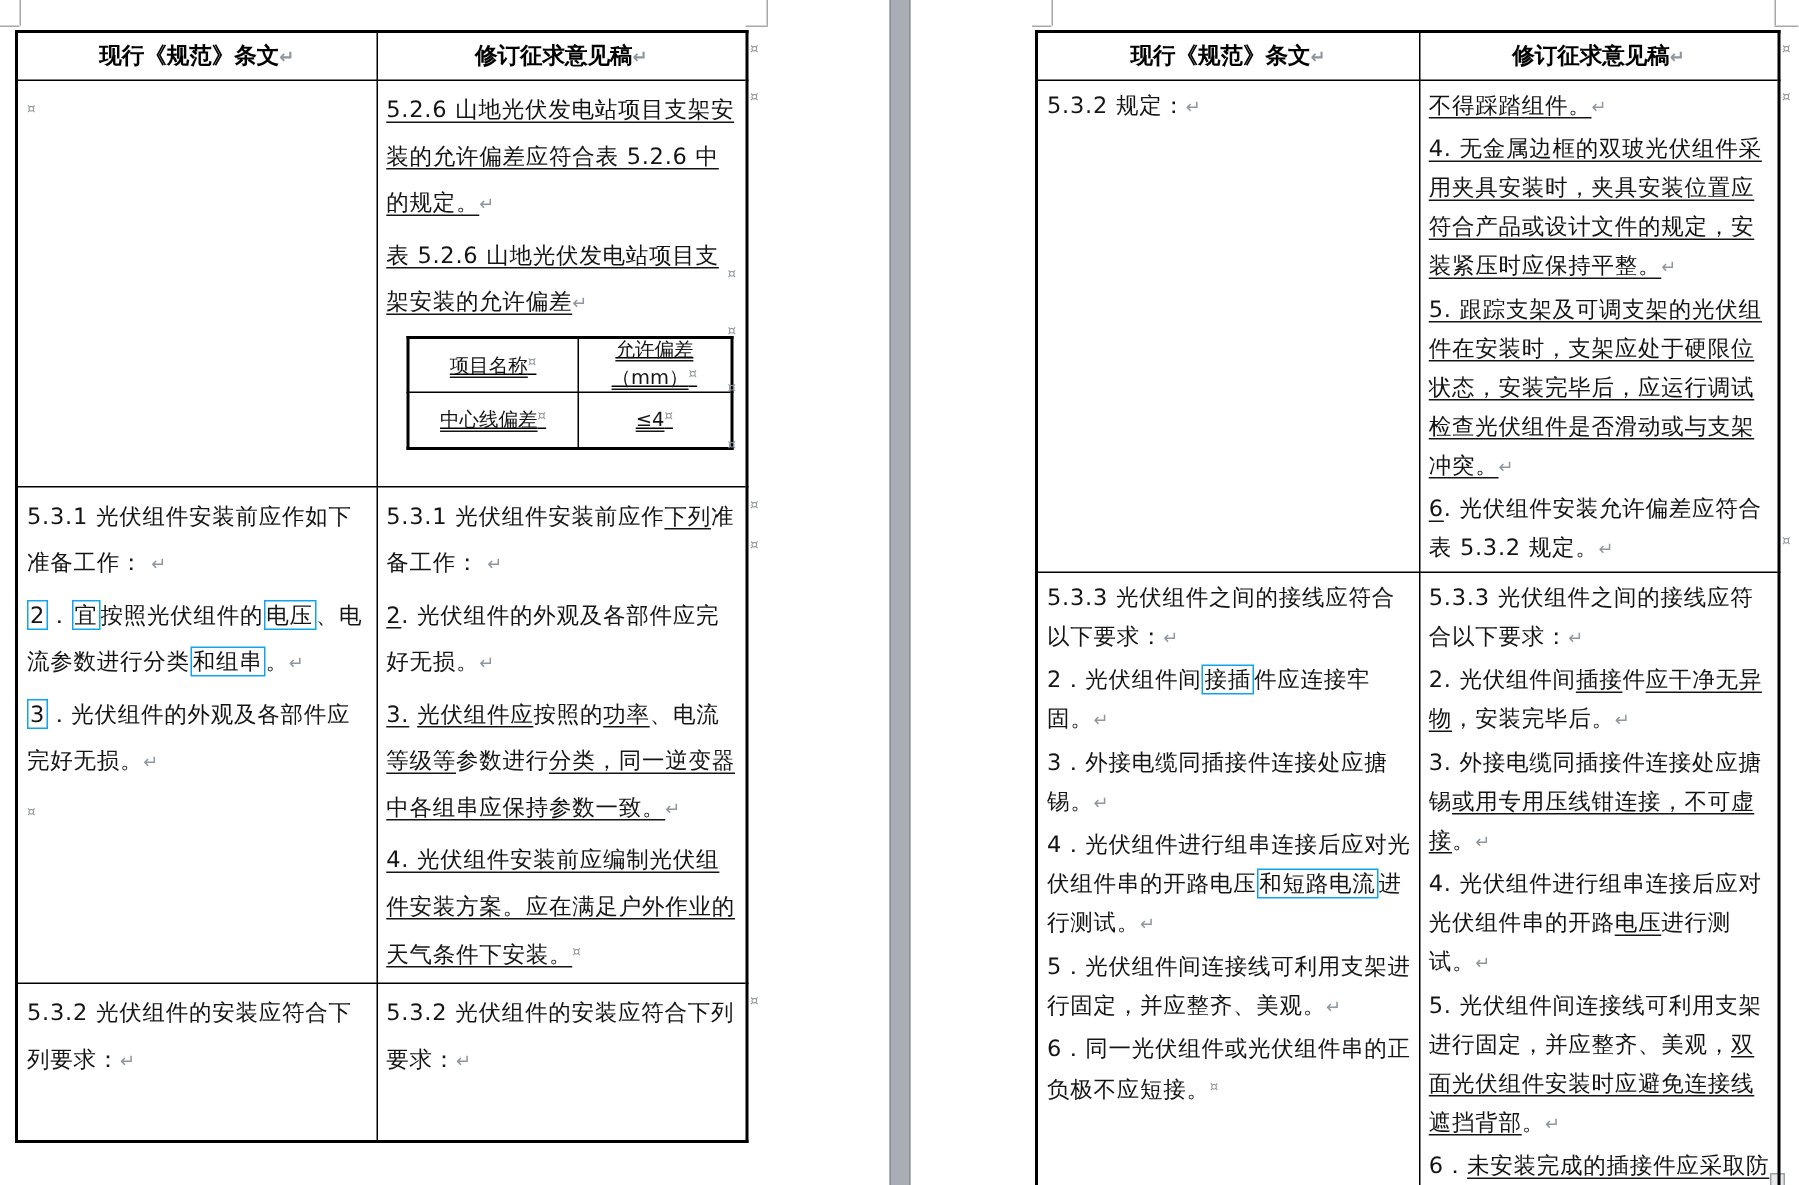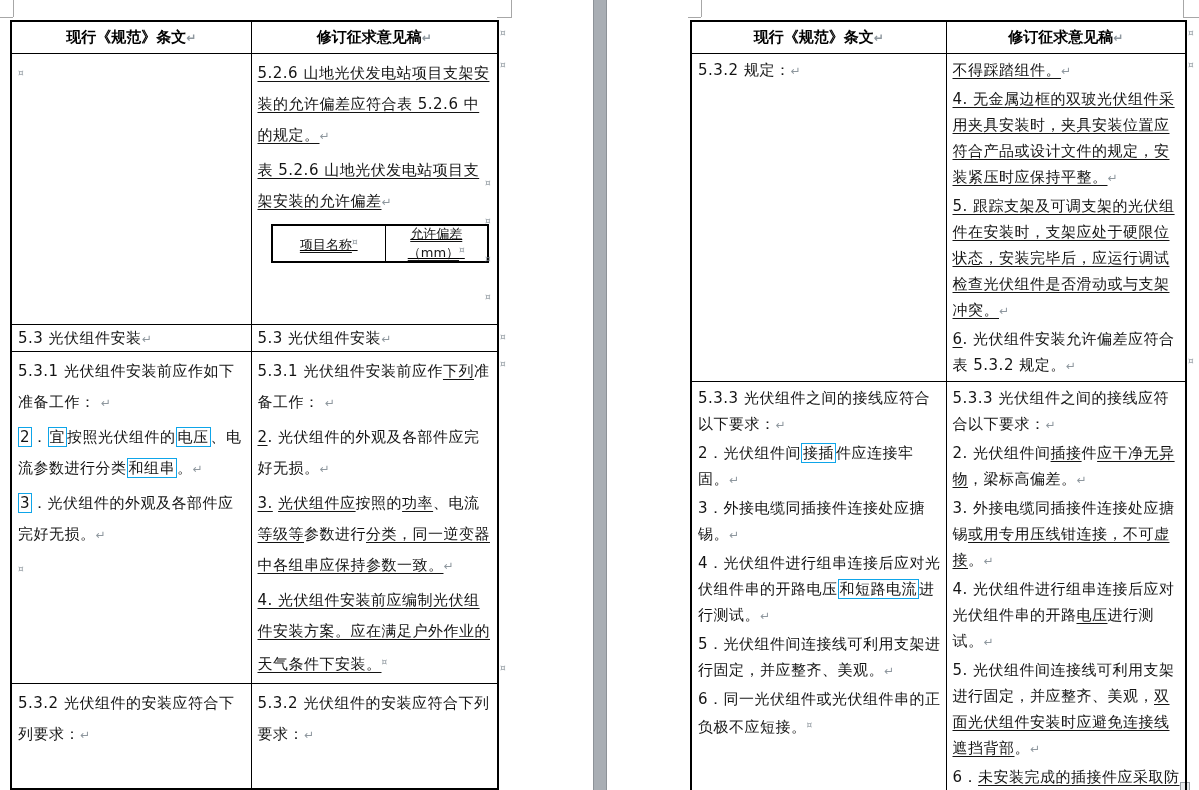--- a/index.html
+++ b/index.html
@@ -80,35 +80,35 @@
                     <div>
                       <div class="para"><span class="u">项目名称</span><span class="mk cm">¤</span></div>
                     </div>
                   </td>
             <td>
                     <div>
                       <div class="para"><span class="u">允许偏差（mm）</span><span class="mk cm">¤</span></div>
                     </div>
                   </td>
           </tr>
+          <tr>
+            <td>
+                    <div>
+                      <div class="para"><span class="u">中心线偏差</span><span class="mk cm">¤</span></div>
+                    </div>
+                  </td>
+            <td>
+                    <div>
+                      <div class="para"><span class="u">≤4</span><span class="mk cm">¤</span></div>
+                    </div>
+                  </td>
+          </tr>
         </tbody>
             </table>
       </td>
-    </tr>
-    <tr style="height:27px;">
-      <td class="tight">
-            <div>
-              <div class="para"><span>5.3 光伏组件安装</span><span class="mk pil">↵</span></div>
-            </div>
-          </td>
-      <td class="tight">
-            <div>
-              <div class="para"><span>5.3 光伏组件安装</span><span class="mk pil">↵</span></div>
-            </div>
-          </td>
     </tr>
     <tr style="height:308px;">
       <td>
             <div>
               <div class="para"><span>5.3.1 光伏组件安装前应作如下准备工作： </span><span class="mk pil">↵</span></div>
               <div class="para"><span class="bx">2</span><span>．</span><span class="bx">宜</span><span>按照光伏组件的</span><span class="bx">电压</span><span>、电流参数进行分类</span><span class="bx">和组串</span><span>。</span><span class="mk pil">↵</span></div>
               <div class="para"><span class="bx">3</span><span>．光伏组件的外观及各部件应完好无损。</span><span class="mk pil">↵</span></div>
               <div class="para"><span class="mk cm">¤</span></div>
             </div>
           </td>
@@ -168,21 +168,21 @@
               <div class="para"><span>2．光伏组件间</span><span class="bx">接插</span><span>件应连接牢固。</span><span class="mk pil">↵</span></div>
               <div class="para"><span>3．外接电缆同插接件连接处应搪锡。</span><span class="mk pil">↵</span></div>
               <div class="para"><span>4．光伏组件进行组串连接后应对光伏组件串的开路电压</span><span class="bx">和短路电流</span><span>进行测试。</span><span class="mk pil">↵</span></div>
               <div class="para"><span>5．光伏组件间连接线可利用支架进行固定，并应整齐、美观。</span><span class="mk pil">↵</span></div>
               <div class="para"><span>6．同一光伏组件或光伏组件串的正负极不应短接。</span><span class="mk cm">¤</span></div>
             </div>
           </td>
       <td>
             <div>
               <div class="para"><span>5.3.3 光伏组件之间的接线应符合以下要求：</span><span class="mk pil">↵</span></div>
-              <div class="para"><span>2. 光伏组件间</span><span class="u">插接</span><span>件</span><span class="u">应干净无异物</span><span>，梁标高偏差。</span><span class="mk pil">↵</span></div>
+              <div class="para"><span>2. 光伏组件间</span><span class="u">插接</span><span>件</span><span class="u">应干净无异物</span><span>，安装完毕后。</span><span class="mk pil">↵</span></div>
               <div class="para"><span>3. 外接电缆同插接件连接处应搪锡</span><span class="u">或用专用压线钳连接，不可虚接</span><span>。</span><span class="mk pil">↵</span></div>
               <div class="para"><span>4. 光伏组件进行组串连接后应对光伏组件串的开路</span><span class="u">电压</span><span>进行测试。</span><span class="mk pil">↵</span></div>
               <div class="para"><span>5. 光伏组件间连接线可利用支架进行固定，并应整齐、美观，</span><span class="u">双面光伏组件安装时应避免连接线遮挡背部</span><span>。</span><span class="mk pil">↵</span></div>
               <div class="para"><span>6．</span><span class="u">未安装完成的插接件应采取防护措施，</span></div>
             </div>
           </td>
     </tr>
   </tbody>
     </table>
 

